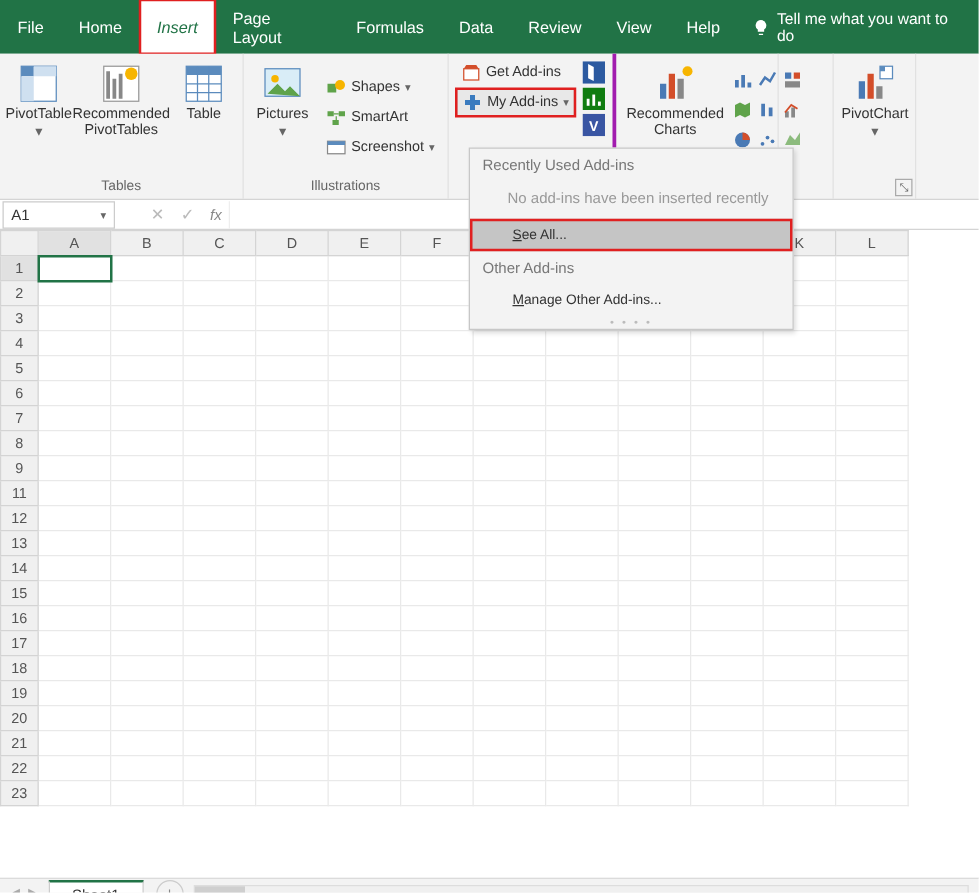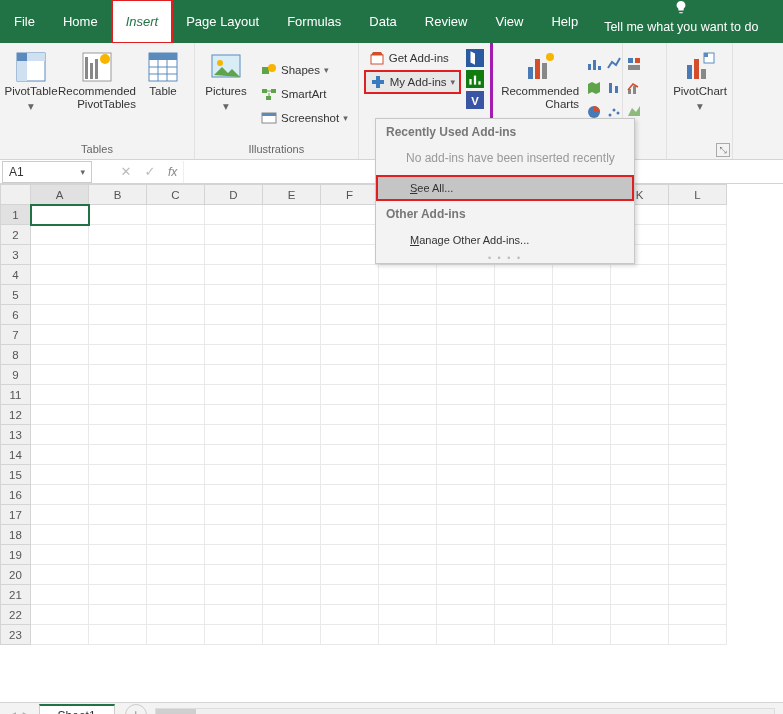--- a/index.html
+++ b/index.html
@@ -3,45 +3,45 @@
 <meta charset="utf-8">
 <style>
   * { box-sizing: border-box; margin: 0; padding: 0; font-family: "Segoe UI", Arial, sans-serif; }
   body { width: 783px; height: 714px; background: #fff; overflow: hidden; font-size: 12px; color: #333; }
 
   
   .tab-strip { height: 43px; background: #217346; display: flex; align-items: stretch; color: #fff; }
   .tab { padding: 0 14px; display: flex; align-items: center; cursor: pointer; font-size: 13px; }
   .tab.active { background: #fff; color: #217346; }
   .tab.highlight { outline: 2px solid #e02020; outline-offset: -1px; font-style: italic; }
-  .tell-me { display: flex; align-items: center; padding: 0 12px; gap: 6px; font-size: 12.5px; flex-direction: column; }
+  .tell-me { display: flex; align-items: center; padding: 0 12px; gap: 6px; font-size: 12.5px; }
 
   
   .ribbon { height: 117px; background: #f3f3f3; border-bottom: 1px solid #d4d4d4; display: flex; position: relative; }
   .grp { border-right: 1px solid #e1e1e1; padding: 4px 6px 2px 6px; display: flex; flex-direction: column; }
   .grp-row { display: flex; gap: 6px; flex: 1; }
   .grp-label { text-align: center; font-size: 11px; color: #666; padding-top: 2px; height: 16px; }
   .btn-large { width: 70px; display: flex; flex-direction: column; align-items: center; justify-content: flex-start; padding-top: 4px; gap: 2px; cursor: pointer; }
   .btn-large.narrow { width: 50px; }
   .btn-large .icon { width: 32px; height: 32px; }
-  .btn-large span { font-size: 11.5px; text-align: right; line-height: 13px; }
+  .btn-large span { font-size: 11.5px; text-align: center; line-height: 13px; }
   .arrow-down { font-size: 9px; color: #666; }
 
   .btn-small { height: 22px; display: flex; align-items: center; gap: 4px; padding: 0 4px; cursor: pointer; font-size: 11.5px; }
   .btn-small .icon { width: 16px; height: 16px; }
 
   .stack { display: flex; flex-direction: column; gap: 2px; }
   .launcher { position: absolute; bottom: 2px; right: 2px; width: 14px; height: 14px; border: 1px solid #aaa; font-size: 9px; display:flex; align-items:center; justify-content:center; color:#666; cursor:pointer;}
 
   
   .red-box { outline: 2px solid #e02020; outline-offset: -1px; }
 
   
   .addins-panel { position: absolute; left: 375px; top: 118px; width: 260px; background: #f3f3f3; border: 1px solid #c7c7c7; box-shadow: 2px 2px 4px rgba(0,0,0,.15); z-index: 10; }
-  .addins-panel .hdr { padding: 6px 10px; font-weight: bold; color: #777; font-size: 12px; }
+  .addins-panel .hdr { padding: 6px 10px; font-weight: normal; color: #777; font-size: 12px; }
   .addins-panel .msg { padding: 6px 10px 10px 30px; color: #999; font-size: 12px; }
   .addins-panel .item { padding: 7px 34px; font-size: 11px; cursor: pointer; }
   .addins-panel .item.hover { background: #c5c5c5; }
   .addins-panel .item.hover.hl { outline: 2px solid #e02020; outline-offset: -2px; }
   .addins-panel .sep { text-align: center; color: #bbb; font-size: 9px; letter-spacing: 2px; }
   .und { text-decoration: underline; }
 
   
   .formula-bar { height: 24px; background: #fff; border-bottom: 1px solid #d4d4d4; display: flex; align-items: center; }
   .name-box { width: 90px; height: 22px; border: 1px solid #ccc; margin: 0 2px; padding: 0 6px; font-size: 12px; display:flex; align-items:center; justify-content:space-between;}

